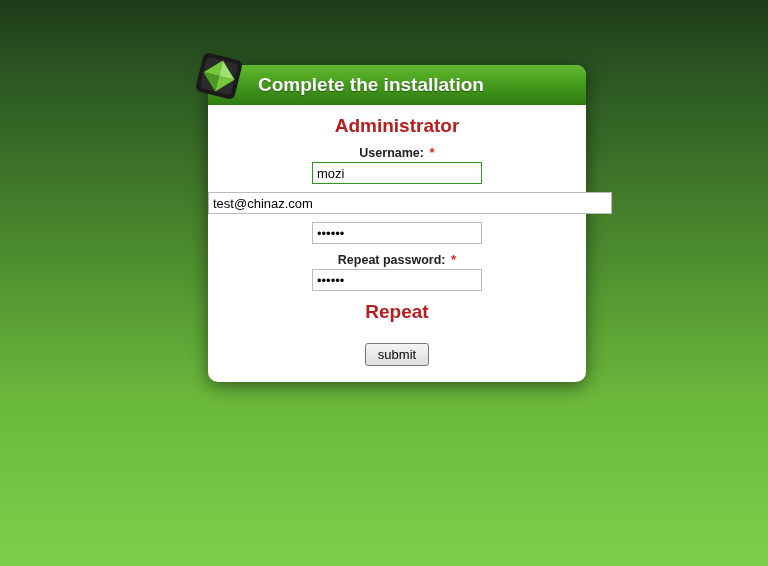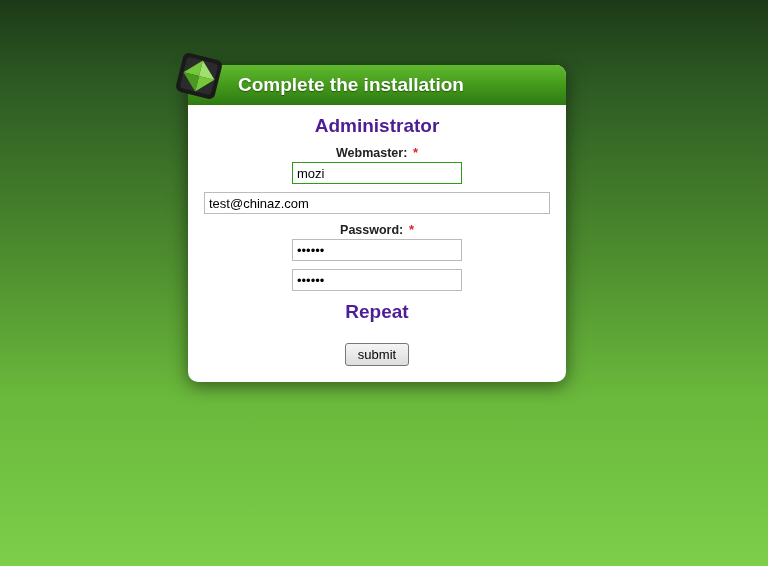--- a/index.html
+++ b/index.html
@@ -7,21 +7,21 @@
     width: 768px; height: 566px;
     background: linear-gradient(180deg, #1d3a18 0%, #2d5a23 15%, #4d8c2e 45%, #6ab83c 70%, #7dcf4a 100%);
     font-family: "Trebuchet MS", Verdana, Arial, sans-serif;
     font-size: 13px;
     color: #222;
     overflow: hidden;
     position: relative;
   }
   .card {
     position: absolute;
-    left: 188px; top: 65px;
+    left: 208px; top: 65px;
     width: 378px;
     background: #fff;
     border-radius: 10px;
     box-shadow: 0 4px 18px rgba(0,0,0,.5);
     padding-bottom: 16px;
   }
   .card-header {
     background: linear-gradient(180deg, #5fb92d 0%, #3f9419 60%, #2f7a12 100%);
     border-radius: 10px 10px 0 0;
     height: 40px;
@@ -40,40 +40,40 @@
     left: -18px; top: -18px;
     width: 58px; height: 58px;
   }
   .desc {
     text-align: center;
     padding: 14px 20px 6px;
     line-height: 1.35;
   }
   h2.section {
     text-align: center;
-    color: #4c1d95;
+    color: #b91c1c;
     font-size: 19px;
     font-weight: bold;
     margin: 10px 17px 8px;
   }
   .field { text-align: center; margin: 6px 0 2px; }
   .field label { font-weight: bold; font-size: 12.5px; }
   .req { color: #d22; font-weight: bold; margin-left: 2px; }
   .input-wrap { text-align: center; margin: 2px 0 8px; }
   input[type=text], input[type=password] {
     width: 170px;
     height: 22px;
     border: 1px solid #bbb;
     padding: 1px 4px;
     font-family: inherit;
     font-size: 13px;
     background: #fff;
   }
   input.active { border: 1px solid #2f9a1a; }
-  input.wide { width: 346px; display: block; margin: 2px auto 8px; text-align: left; }
+  input.wide { width: 404px; display: block; margin: 2px auto 8px; text-align: left; }
   .submit-wrap { text-align: center; margin-top: 6px; }
   button.submit {
     background: linear-gradient(#f5f5f5,#ddd);
     border: 1px solid #777;
     border-radius: 3px;
     padding: 3px 12px;
     font-family: inherit;
     font-size: 13px;
     cursor: pointer;
     margin-top: 12px;
@@ -111,37 +111,37 @@
   </svg>
 
   <div class="card-header">
     <h1>Complete the installation</h1>
   </div>
 
 
   <h2 class="section">Administrator</h2>
 
   <div class="field">
-    <label>Webmaster:</label>
+    <label>Username:</label>
     <span class="req">*</span>
   </div>
   <div class="input-wrap">
     <input type="text" class="active" value="mozi" style="">
   </div>
 
   <input type="text" class="wide" value="test@chinaz.com" style="">
 
-  <div class="field">
-    <label>Password:</label>
-    <span class="req">*</span>
-  </div>
   <div class="input-wrap">
     <input type="text" value="••••••" style="">
   </div>
 
+  <div class="field">
+    <label>Repeat password:</label>
+    <span class="req">*</span>
+  </div>
   <div class="input-wrap">
     <input type="text" value="••••••" style="">
   </div>
 
   <h2 class="section">Repeat</h2>
 
 
   <div class="submit-wrap">
     <button class="submit">submit</button>
   </div>

